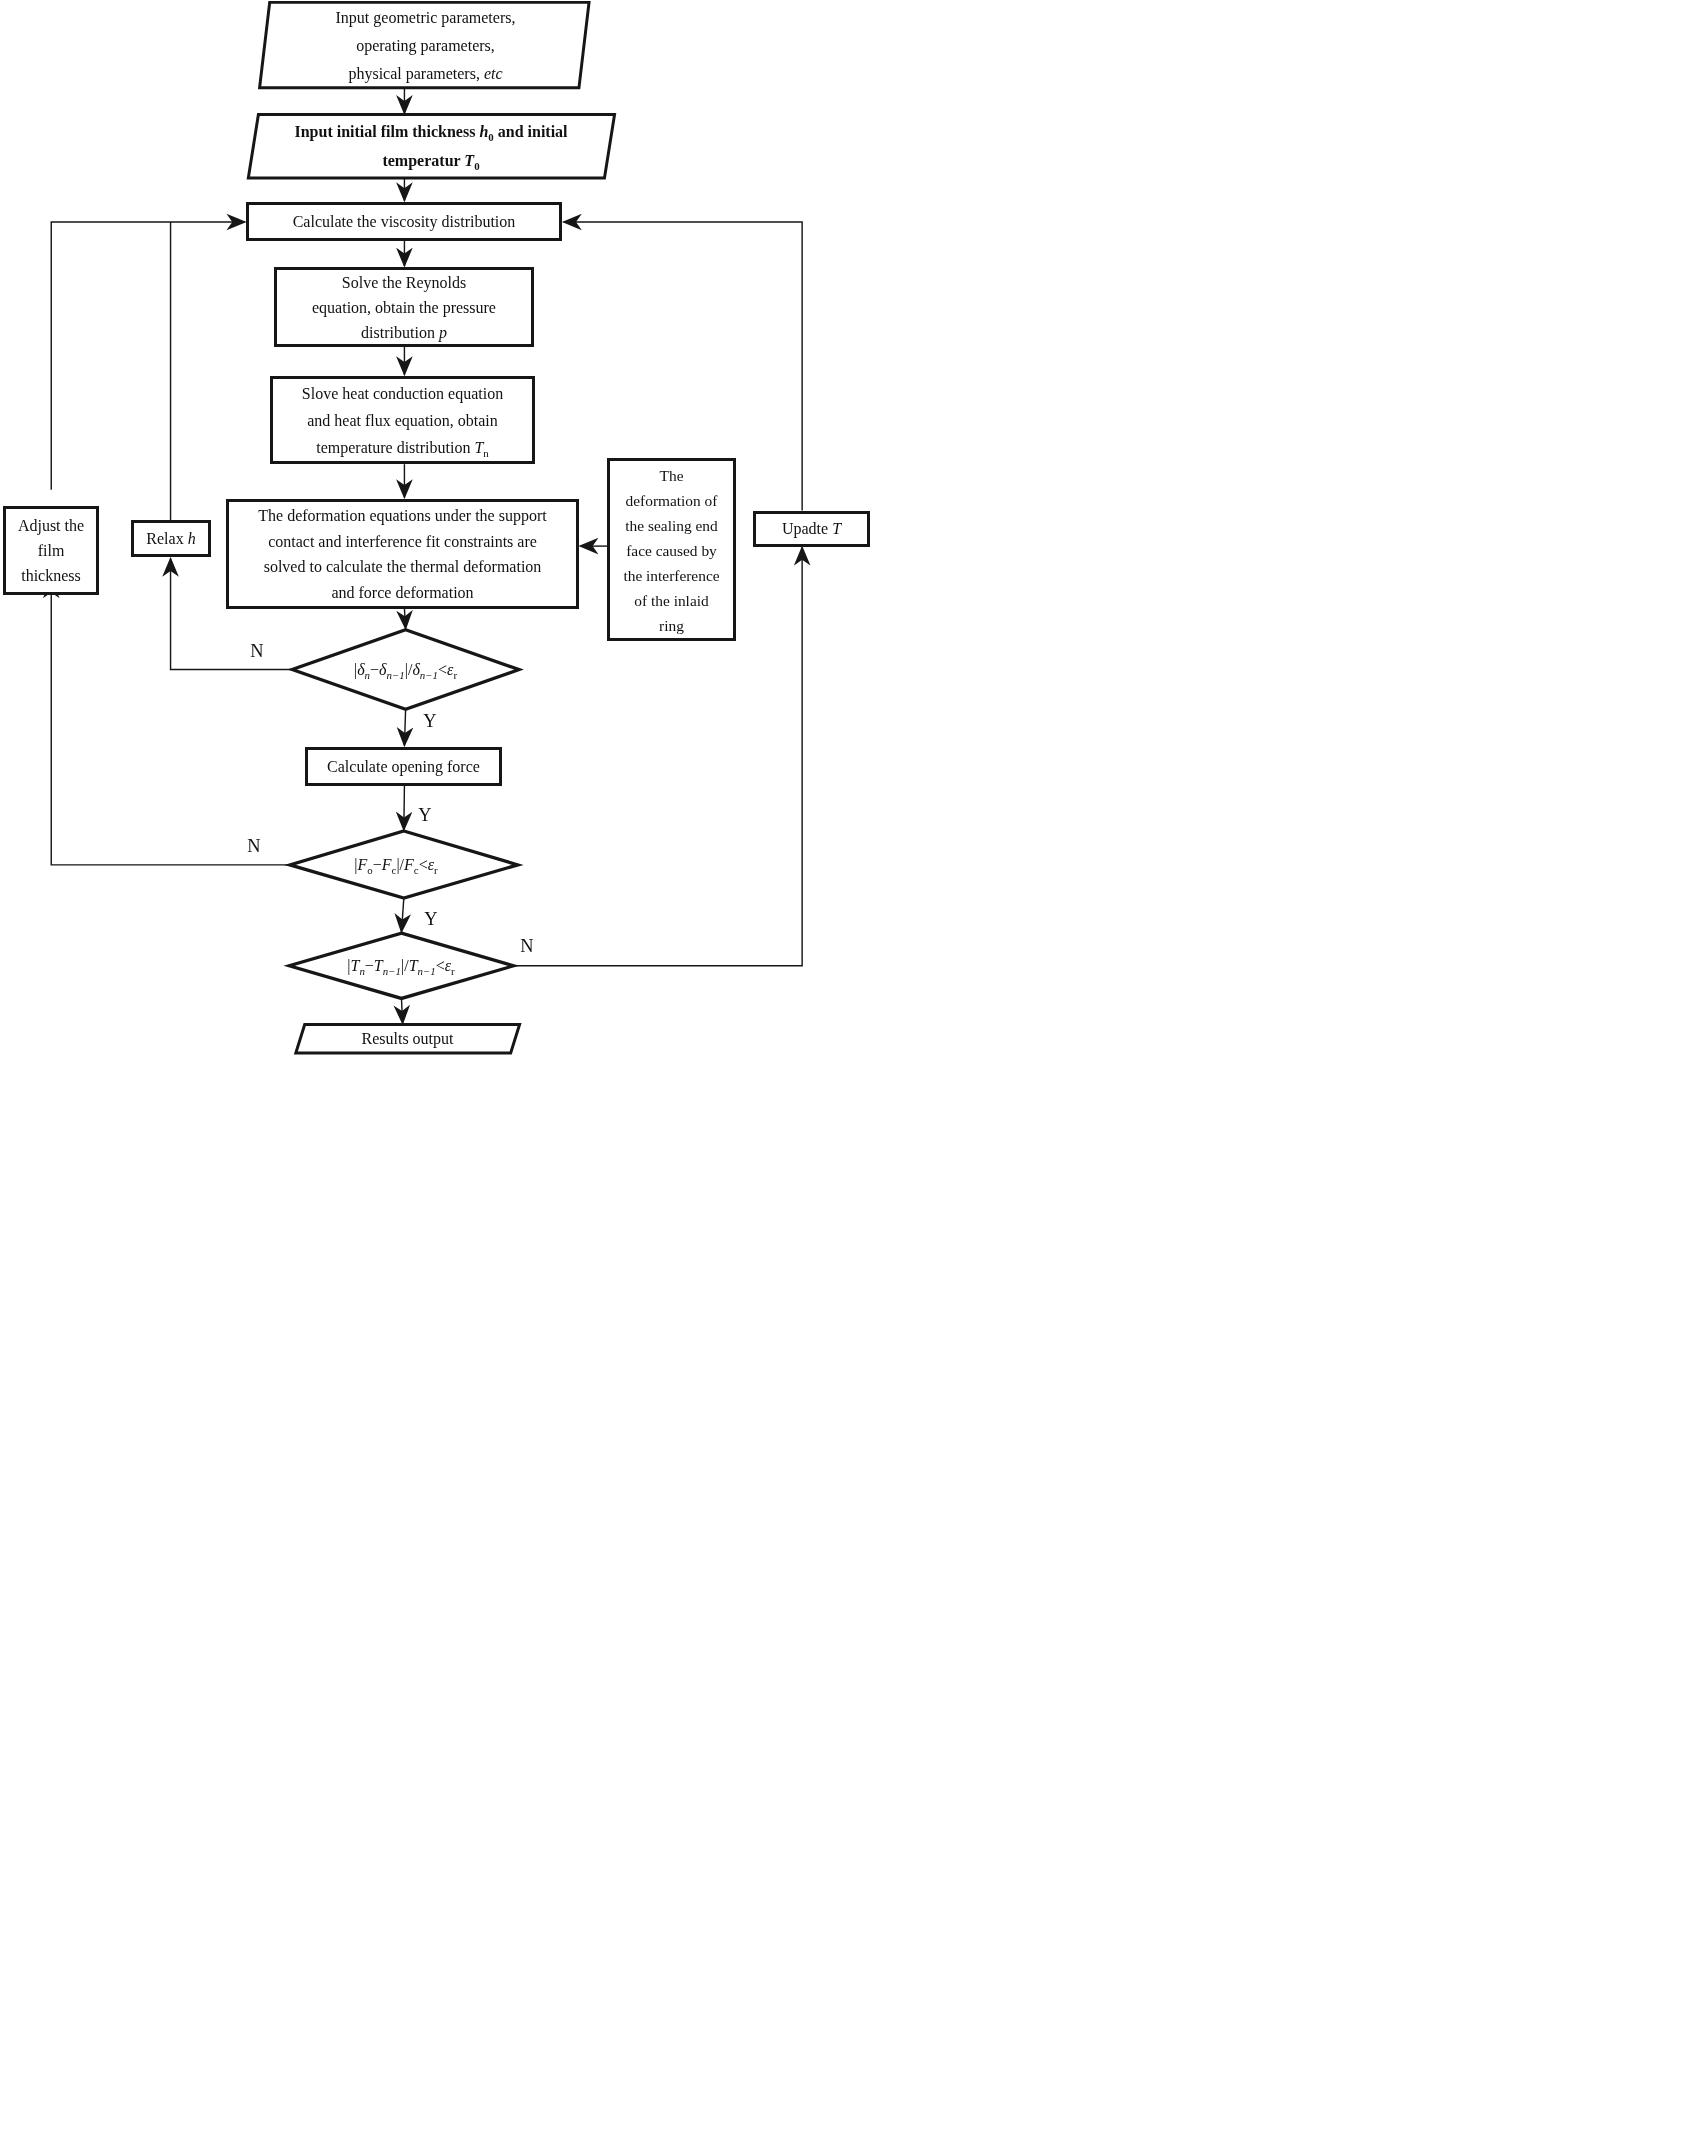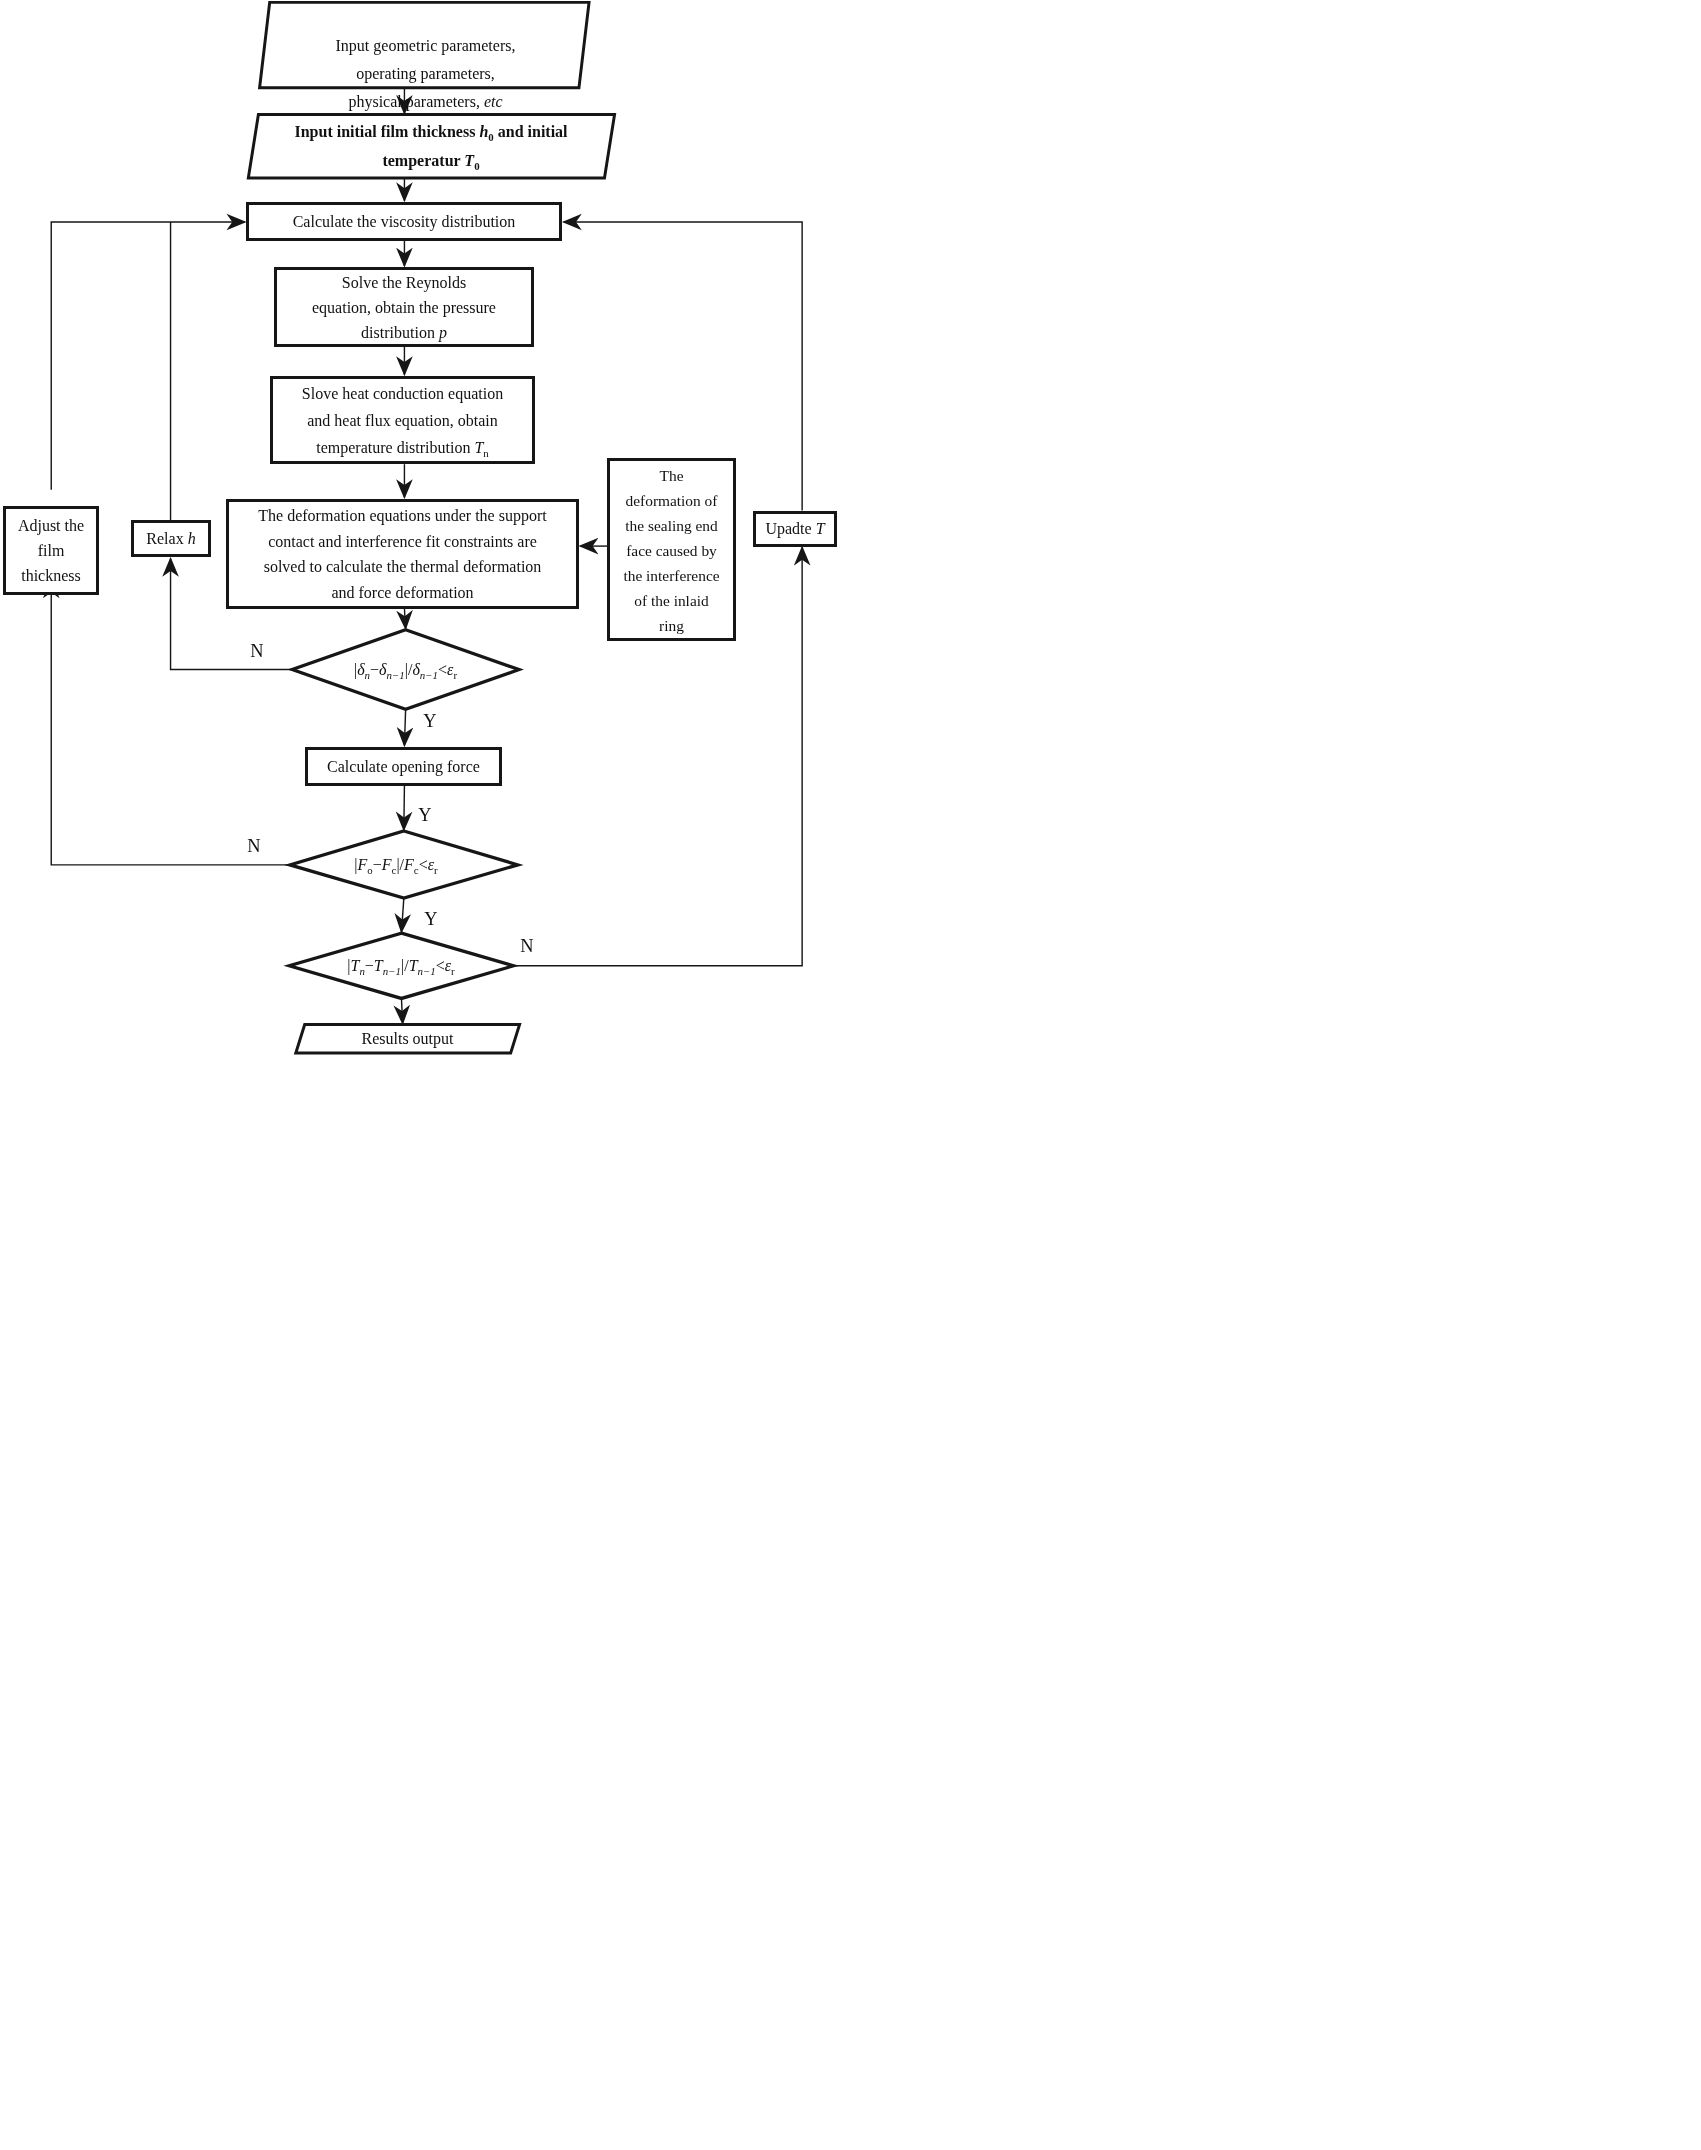--- a/index.html
+++ b/index.html
@@ -53,21 +53,21 @@
       <polygon points="513,1726 875,1726 860,1774 498,1774"></polygon>
     </g>
 
     <g stroke="#161616" stroke-width="5.5" fill="#ffffff" stroke-linejoin="miter">
       <polygon points="683,1061 874,1128 683,1195 492,1128"></polygon>
       <polygon points="680,1400 872,1457 680,1513 488,1457"></polygon>
       <polygon points="676,1572 865,1627 676,1682 487,1627"></polygon>
     </g>
   </svg>
 
-  <div class="shape-text" style="left:270px;top:3.6px;width:311px;height:84px;line-height:28px;margin-top:28px;">
+  <div class="shape-text" style="left:270px;top:3.6px;width:311px;height:84px;line-height:28px;">
     <div class="line"><span>Input geometric parameters,</span></div>
     <div class="line"><span>operating parameters,</span></div>
     <div class="line"><span>physical parameters, </span><span style="font-style: italic;">etc</span></div>
   </div>
 
   <div class="shape-text" style="left:258px;top:116px;width:346px;height:61px;line-height:28.5px;font-weight:bold;">
     <div class="line"><span>Input initial film thickness </span><span style="font-style: italic;">h</span><sub>0</sub><span> and initial</span></div>
     <div class="line"><span>temperatur </span><span style="font-style: italic;">T</span><sub>0</sub></div>
   </div>
 
@@ -111,21 +111,21 @@
   <div class="node" style="left:3px;top:506px;width:96px;height:89px;line-height:25px;text-align:right;">
     <div class="line"><span>Adjust the</span></div>
     <div class="line"><span>film</span></div>
     <div class="line"><span>thickness</span></div>
   </div>
 
   <div class="node" style="left:131px;top:520px;width:80px;height:37px;">
     <div class="line"><span>Relax </span><span style="font-style: italic;">h</span></div>
   </div>
 
-  <div class="node" style="left:753px;top:511px;width:84px;height:36px;">
+  <div class="node" style="left:753px;top:511px;width:117px;height:36px;">
     <div class="line"><span>Upadte </span><span style="font-style: italic;">T</span></div>
   </div>
 
   <div class="node" style="left:305px;top:747px;width:197px;height:39px;">
     <div class="line"><span>Calculate opening force</span></div>
   </div>
 
   <div class="shape-text" style="left:292px;top:630px;width:227px;height:80px;">
     <div class="line"><span>|</span><span style="font-style: italic;">δ</span><sub style="font-style: italic;">n</sub><span>−</span><span style="font-style: italic;">δ</span><sub style="font-style: italic;">n−1</sub><span>|/</span><span style="font-style: italic;">δ</span><sub style="font-style: italic;">n−1</sub><span>&lt;</span><span style="font-style: italic;">ε</span><sub>r</sub></div>
   </div>

